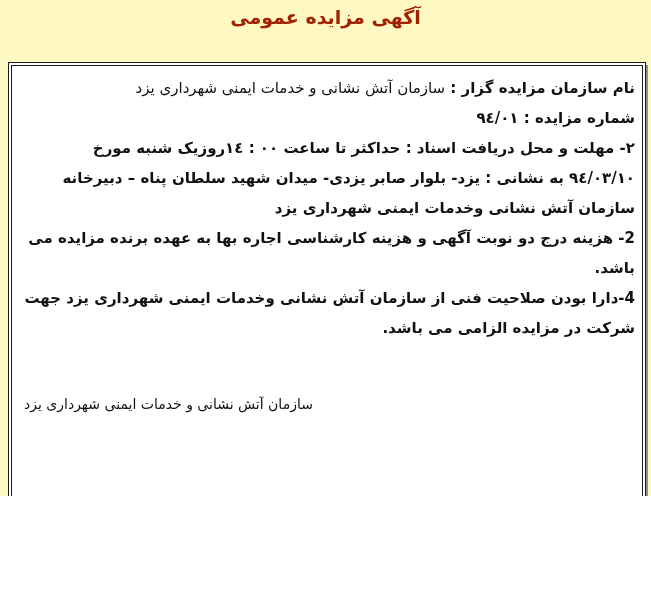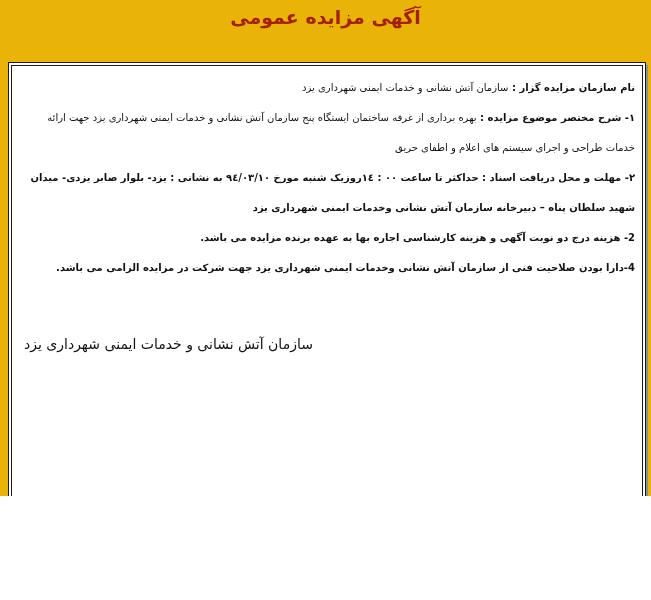--- a/index.html
+++ b/index.html
@@ -5,21 +5,21 @@
   html, body {
     margin: 0;
     padding: 0;
     background: #ffffff;
     font-family: "DejaVu Sans", sans-serif;
   }
   .page {
     position: relative;
     width: 651px;
     height: 496px;
-    background: #eab308;
+    background: #fef9c3;
     overflow: hidden;
   }
   .doc-title {
     position: absolute;
     top: 6px;
     left: 0;
     width: 651px;
     text-align: center;
     font-size: 19px;
     font-weight: bold;
@@ -33,21 +33,21 @@
     height: 525px;
     box-sizing: border-box;
     border: 4px double #1a1a1a;
     box-shadow: 2px 3px 0 #8f8f8f;
     background: #ffffff;
     direction: rtl;
     padding: 7px 7px 0 10px;
   }
   .notice-item {
     margin: 0;
-    font-size: 10px;
+    font-size: 15px;
     line-height: 30px;
     text-align: right;
     color: #111111;
   }
   .notice-item b { font-weight: bold; }
   .notice-item .rest { font-weight: normal; }
   .signature {
     margin: 46px 0 0 0;
     font-size: 14px;
     line-height: 30px;
@@ -62,22 +62,22 @@
 <body>
 
 <div class="page">
 
   <div class="doc-title" style="color: rgb(163, 33, 0);">آگهی مزایده عمومی</div>
 
   <div class="notice-box">
 
     <p class="notice-item"><b>نام سازمان مزایده گزار : </b><span class="rest">سازمان آتش نشانی و خدمات ایمنی شهرداری یزد</span></p>
 
+    <p class="notice-item"><b>شماره مزایده : ٩٤/٠١</b><span class="rest"></span></p>
 
-    <p class="notice-item"><b>١- شرح مختصر موضوع مزایده : </b><span class="rest">بهره برداری از غرفه ساختمان ایستگاه پنج سازمان آتش نشانی و خدمات ایمنی شهرداری یزد جهت ارائه خدمات طراحی و اجرای سیستم های اعلام و اطفای حریق</span></p>
 
     <p class="notice-item"><b>٢- مهلت و محل دریافت اسناد : حداکثر تا ساعت ٠٠ : ١٤روزیک شنبه مورخ ٩٤/٠٣/١٠ به نشانی : یزد- بلوار صابر یزدی- میدان شهید سلطان پناه – دبیرخانه سازمان آتش نشانی وخدمات ایمنی شهرداری یزد</b><span class="rest"></span></p>
 
 
 
 
     <p class="notice-item"><b>2- هزینه درج دو نوبت آگهی و هزینه کارشناسی اجاره بها به عهده برنده مزایده می باشد.</b><span class="rest"></span></p>
 
     <p class="notice-item"><b>4-دارا بودن صلاحیت فنی از سازمان آتش نشانی وخدمات ایمنی شهرداری یزد جهت شرکت در مزایده الزامی می باشد.</b><span class="rest"></span></p>
 

